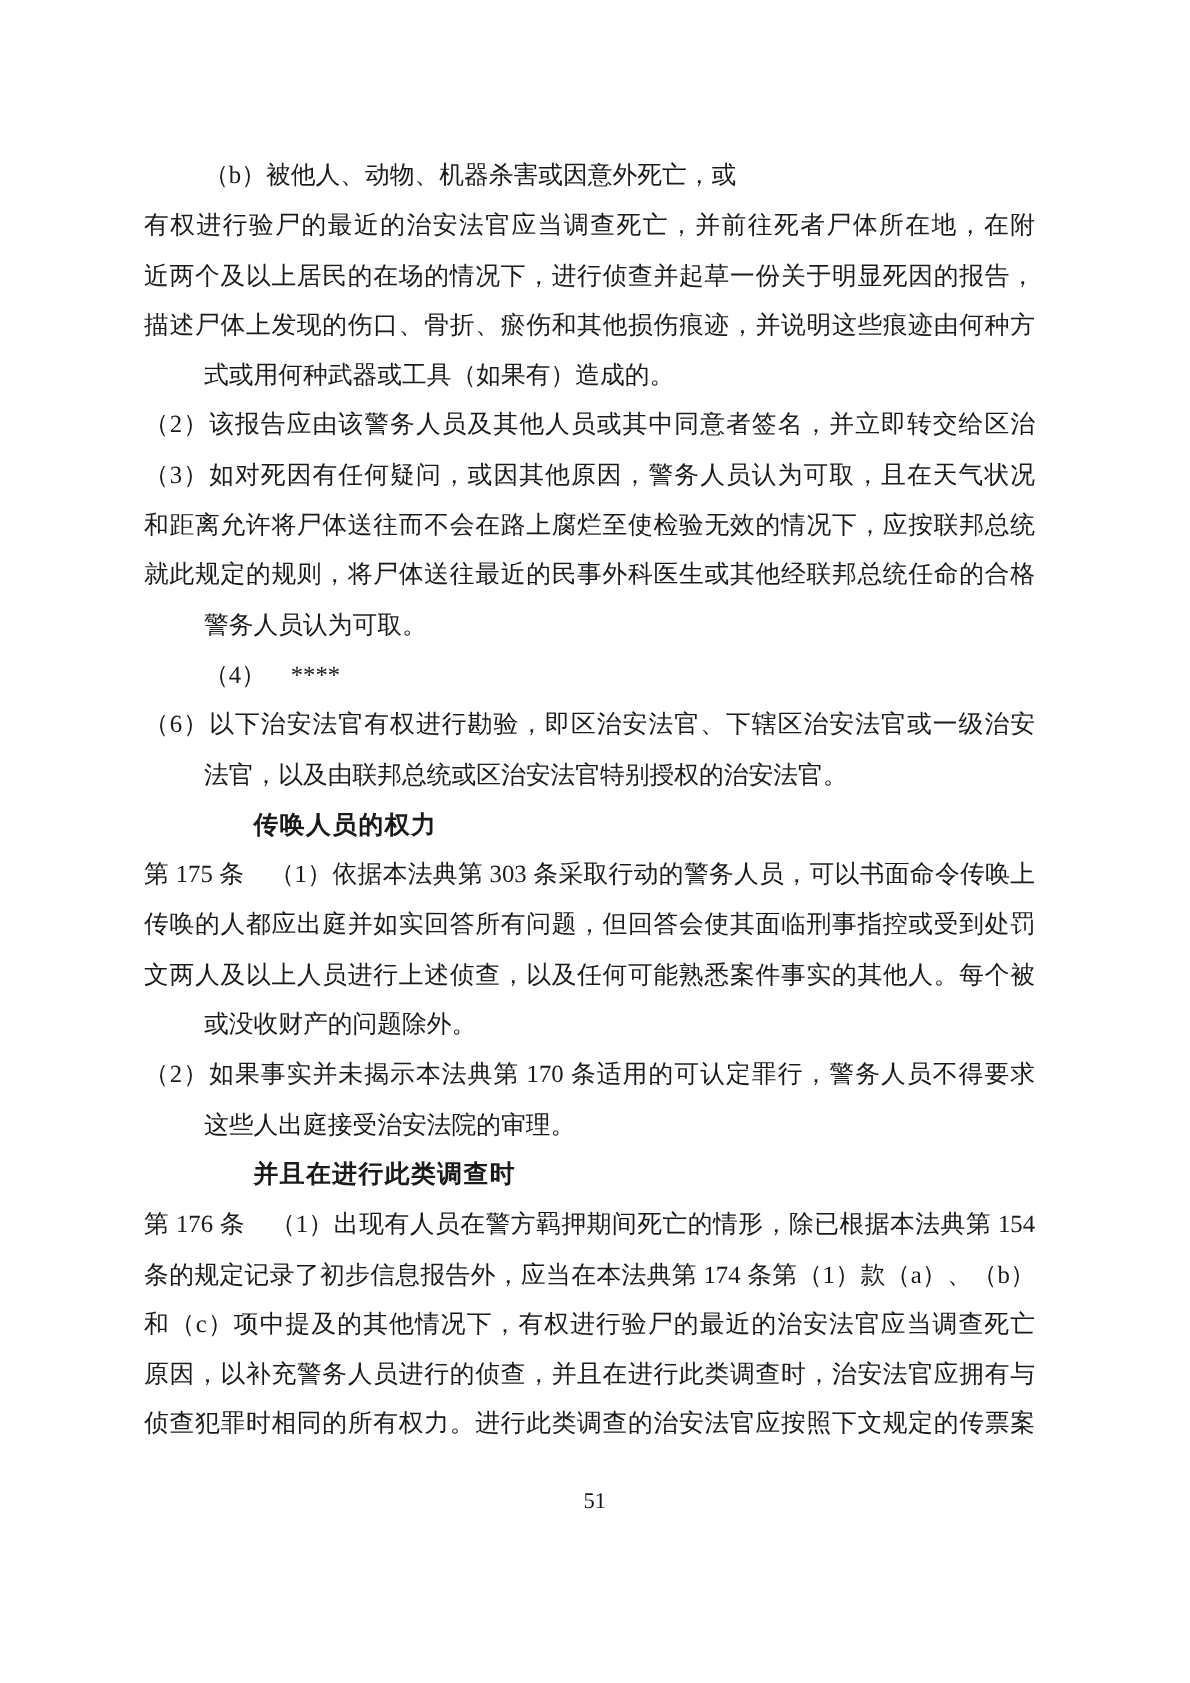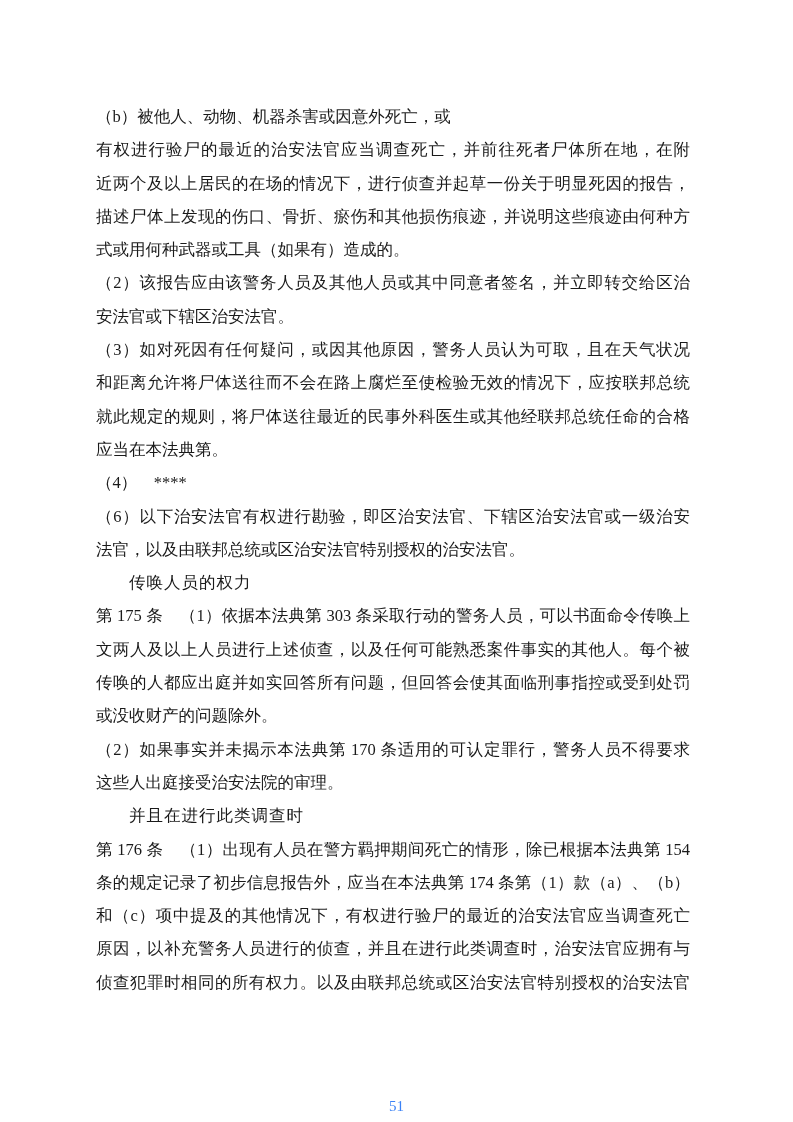--- a/index.html
+++ b/index.html
@@ -30,86 +30,86 @@
   .line {
     line-height: 33.3px;
     height: 33.3px;
     text-align: justify;
     text-align-last: justify;
     overflow: hidden;
   }
   .line.last {
     text-align: center;
     text-align-last: left;
+    margin-left: 40px;
   }
   .heading .line {
-    font-weight: normal;
+    font-weight: bold;
     text-indent: 2em;
     letter-spacing: 1px;
   }
   .footer {
     position: absolute;
-    top: 1096px;
+    top: 991px;
     left: 0;
     width: 793px;
     text-align: center;
     font-size: 15px;
     line-height: 20px;
-    color: #3b82f6;
+    color: #0f172a;
   }
 </style>
 </head>
 <body>
 
 <div class="page">
   <div class="content">
       <div class="para">
         <div class="line last">（b）被他人、动物、机器杀害或因意外死亡，或</div>
       </div>
       <div class="para">
         <div class="line">有权进行验尸的最近的治安法官应当调查死亡，并前往死者尸体所在地，在附</div>
         <div class="line">近两个及以上居民的在场的情况下，进行侦查并起草一份关于明显死因的报告，</div>
         <div class="line">描述尸体上发现的伤口、骨折、瘀伤和其他损伤痕迹，并说明这些痕迹由何种方</div>
         <div class="line last">式或用何种武器或工具（如果有）造成的。</div>
       </div>
       <div class="para">
         <div class="line">（2）该报告应由该警务人员及其他人员或其中同意者签名，并立即转交给区治</div>
-        <div class="line last">安法官或下辖区治安法官。</div>
       </div>
       <div class="para">
         <div class="line">（3）如对死因有任何疑问，或因其他原因，警务人员认为可取，且在天气状况</div>
         <div class="line">和距离允许将尸体送往而不会在路上腐烂至使检验无效的情况下，应按联邦总统</div>
         <div class="line">就此规定的规则，将尸体送往最近的民事外科医生或其他经联邦总统任命的合格</div>
-        <div class="line last">应当在本法典第。</div>
+        <div class="line last">警务人员认为可取。</div>
       </div>
       <div class="para">
         <div class="line last">（4）　****</div>
       </div>
       <div class="para">
         <div class="line">（6）以下治安法官有权进行勘验，即区治安法官、下辖区治安法官或一级治安</div>
         <div class="line last">法官，以及由联邦总统或区治安法官特别授权的治安法官。</div>
       </div>
       <div class="heading">
         <div class="line last">传唤人员的权力</div>
       </div>
       <div class="para">
         <div class="line">第 175 条　（1）依据本法典第 303 条采取行动的警务人员，可以书面命令传唤上</div>
+        <div class="line">传唤的人都应出庭并如实回答所有问题，但回答会使其面临刑事指控或受到处罚</div>
         <div class="line">文两人及以上人员进行上述侦查，以及任何可能熟悉案件事实的其他人。每个被</div>
-        <div class="line">传唤的人都应出庭并如实回答所有问题，但回答会使其面临刑事指控或受到处罚</div>
         <div class="line last">或没收财产的问题除外。</div>
       </div>
       <div class="para">
         <div class="line">（2）如果事实并未揭示本法典第 170 条适用的可认定罪行，警务人员不得要求</div>
         <div class="line last">这些人出庭接受治安法院的审理。</div>
       </div>
       <div class="heading">
         <div class="line last">并且在进行此类调查时</div>
       </div>
       <div class="para">
         <div class="line">第 176 条　（1）出现有人员在警方羁押期间死亡的情形，除已根据本法典第 154</div>
         <div class="line">条的规定记录了初步信息报告外，应当在本法典第 174 条第（1）款（a）、（b）</div>
         <div class="line">和（c）项中提及的其他情况下，有权进行验尸的最近的治安法官应当调查死亡</div>
         <div class="line">原因，以补充警务人员进行的侦查，并且在进行此类调查时，治安法官应拥有与</div>
-        <div class="line">侦查犯罪时相同的所有权力。以及由联邦总统或区治安法官特别授权的治安法官</div>
+        <div class="line">侦查犯罪时相同的所有权力。进行此类调查的治安法官应按照下文规定的传票案</div>
       </div>
     </div>
   <div class="footer">51</div>
 </div>
 
 </body></html>

